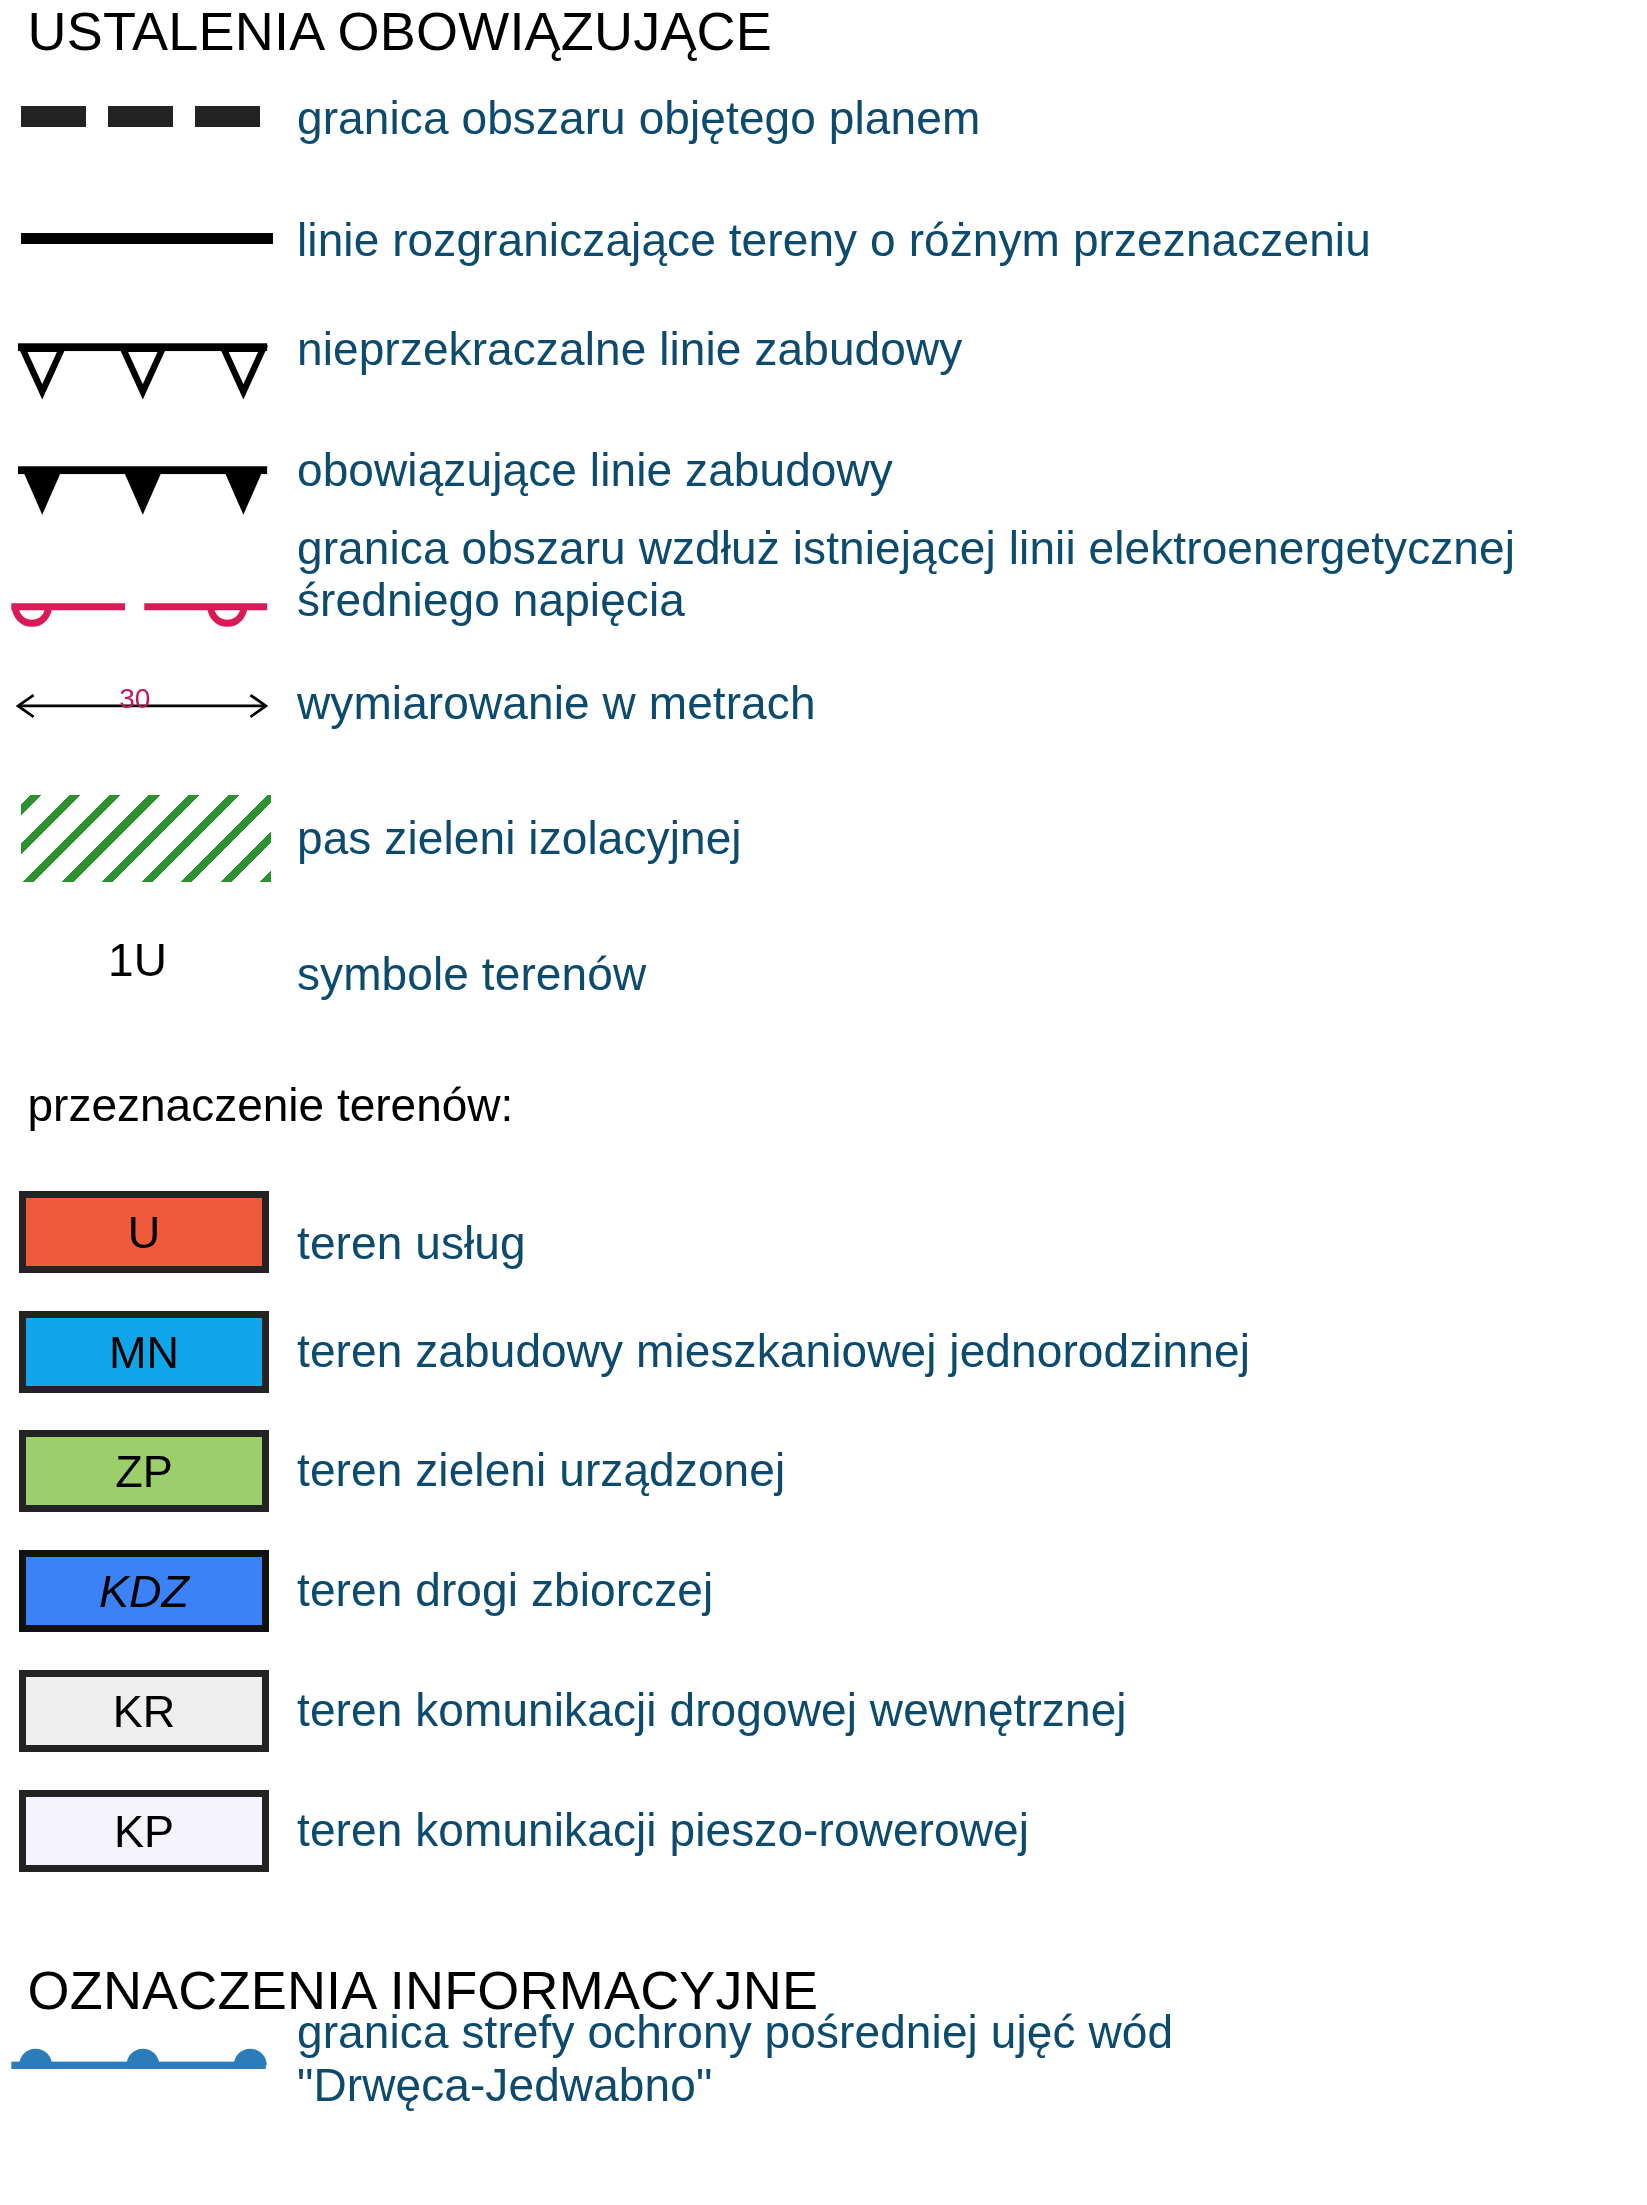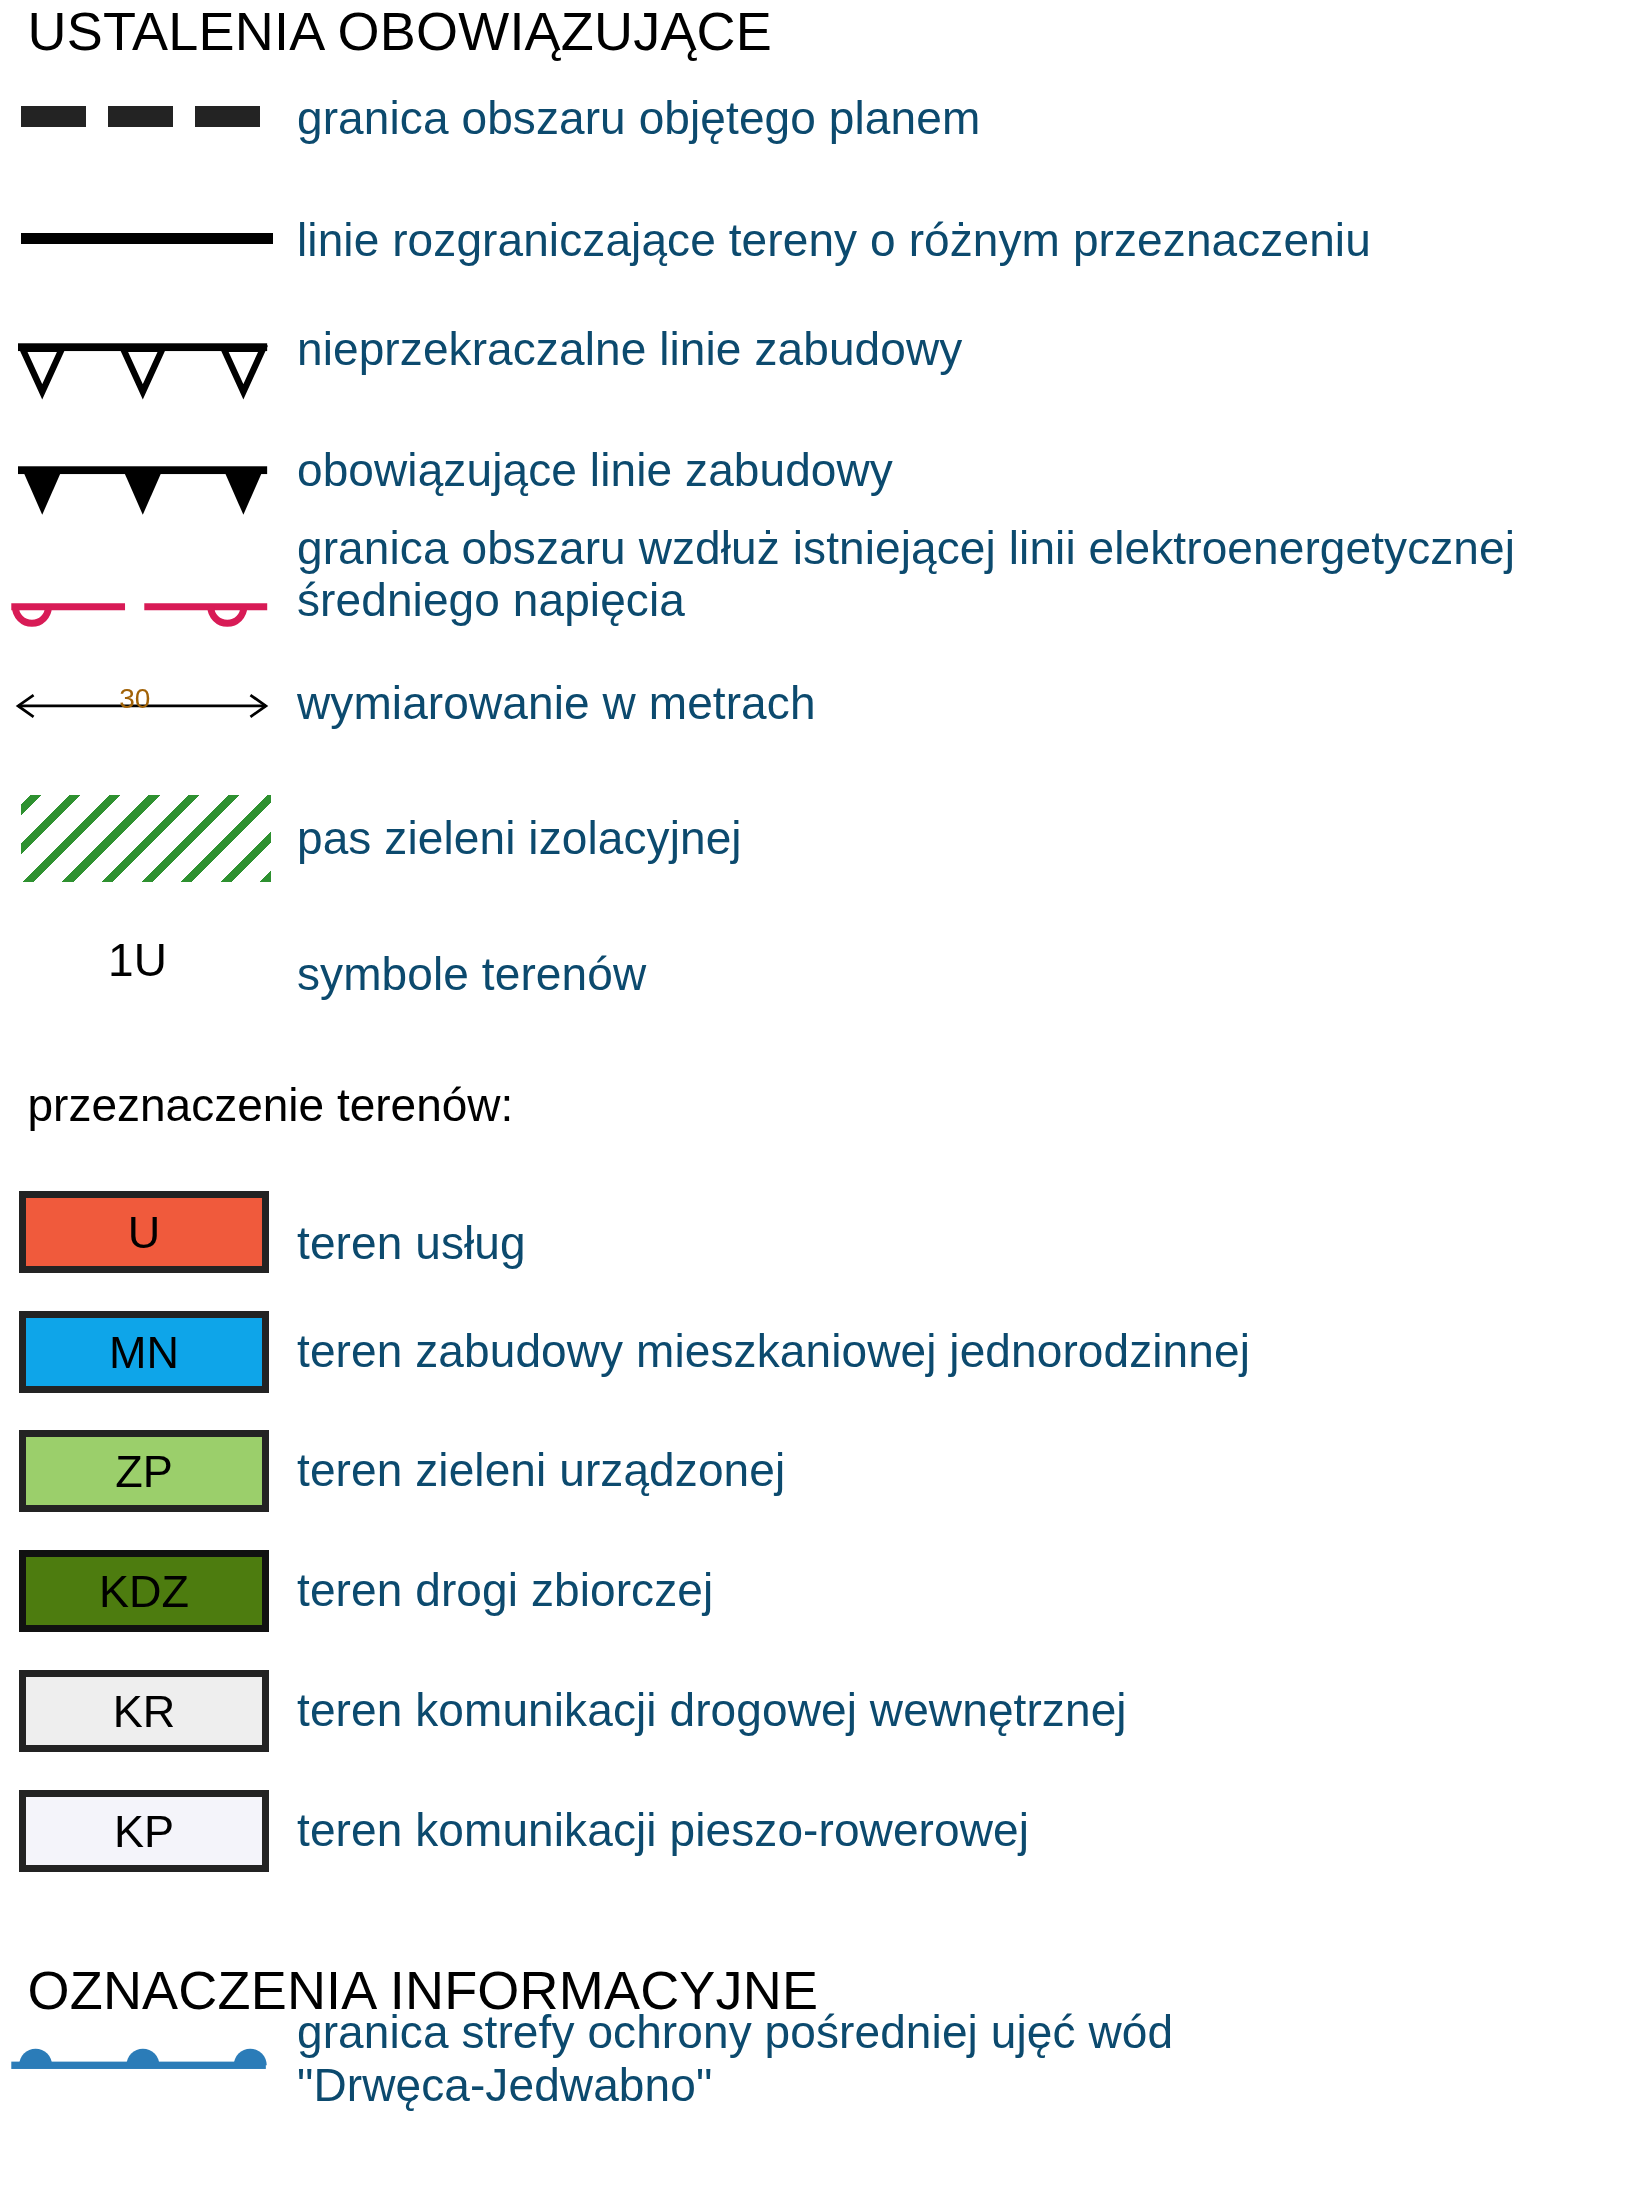--- a/index.html
+++ b/index.html
@@ -93,21 +93,21 @@
   .mvline { position: absolute; left: 9.2px; top: 0; }
 
   
   .dimwrap { position: absolute; left: 9.2px; top: 0; }
   .dim-number {
     position: absolute;
     left: 110px;
     top: 0px;
     font-size: 28px;
     line-height: 1;
-    color: #a16207;
+    color: #be185d;
   }
 
   
   .hatch {
     position: absolute;
     left: 20.6px;
     top: 0;
     width: 250px;
     height: 87px;
     background-image: repeating-linear-gradient(
@@ -278,21 +278,21 @@
     <div class="sym">
       <div class="swatch" style="background:#9BCF6B; border-color:#232323;">
         <span class="swatch-code">ZP</span>
       </div>
     </div>
     <div class="label" style="margin-top:13.7px;">teren zieleni urządzonej</div>
   </div>
 
   <div class="row" style="top:1550px;">
     <div class="sym">
-      <div class="swatch" style="background:#4d7c0f; border-color:#111111;">
+      <div class="swatch" style="background:#3b82f6; border-color:#111111;font-style:italic;">
         <span class="swatch-code">KDZ</span>
       </div>
     </div>
     <div class="label" style="margin-top:13.7px;">teren drogi zbiorczej</div>
   </div>
 
   <div class="row" style="top:1670px;text-align:center;">
     <div class="sym">
       <div class="swatch" style="background:#EEEEEE; border-color:#232323;">
         <span class="swatch-code">KR</span>

